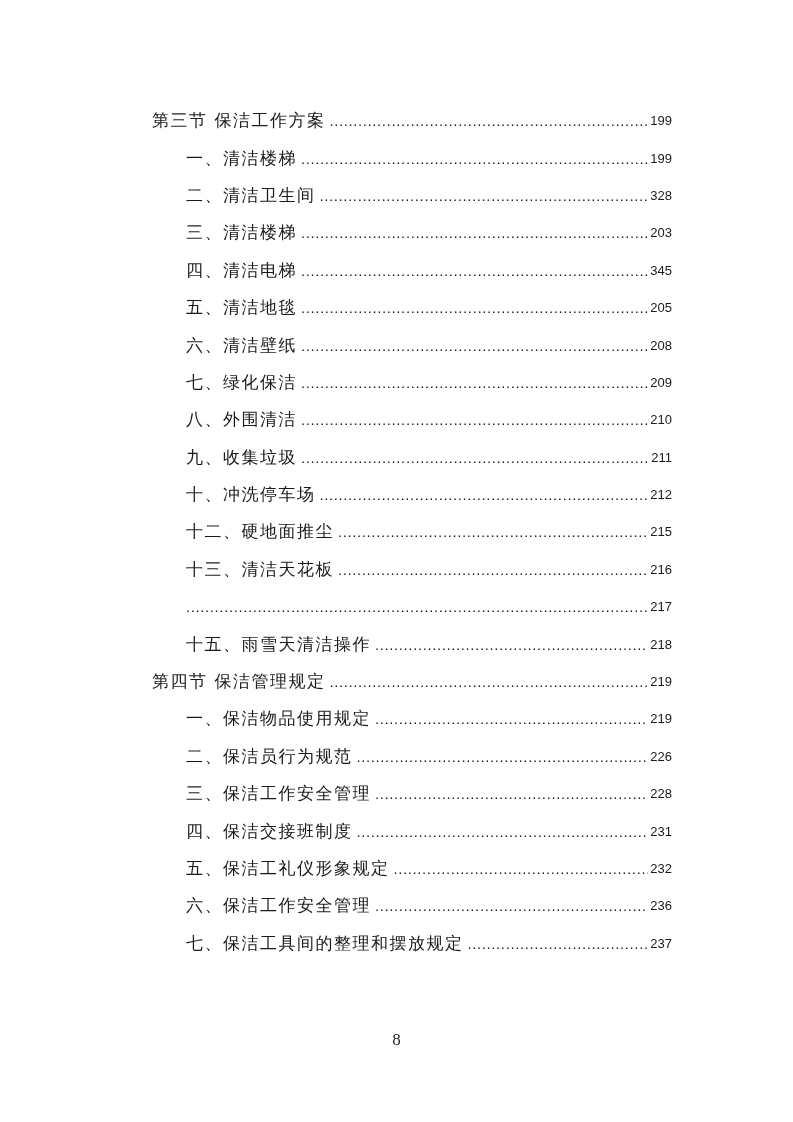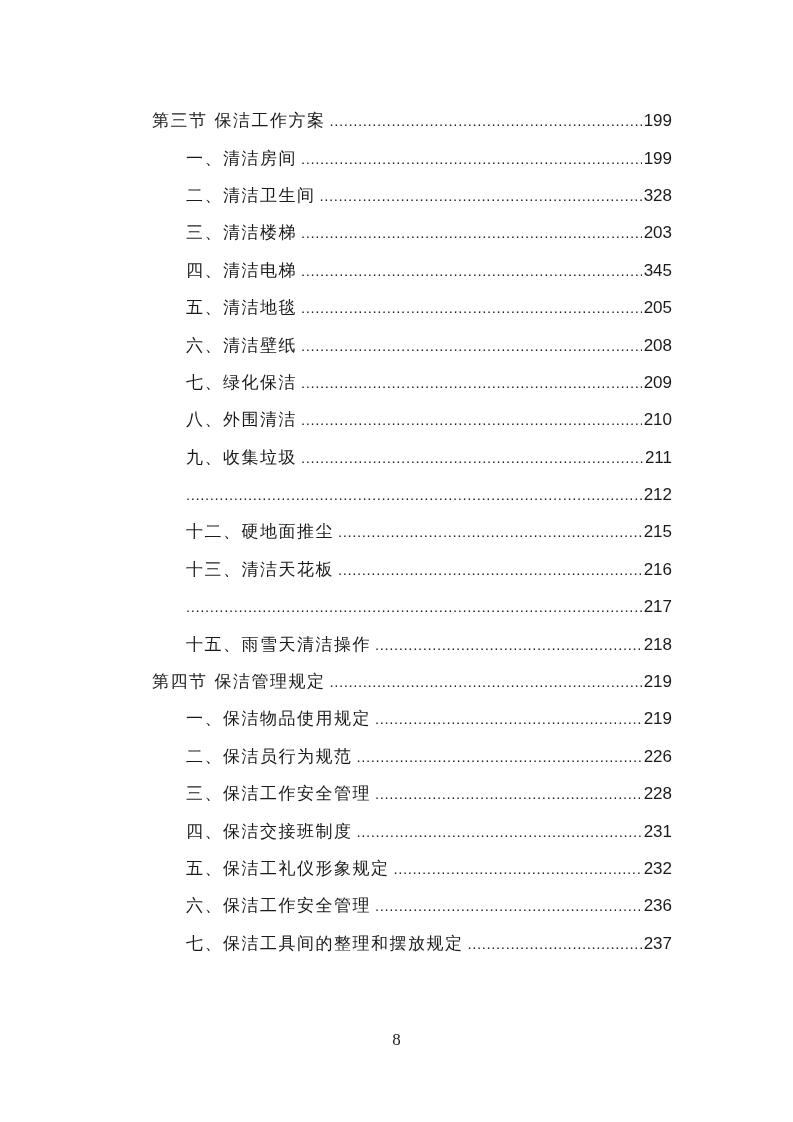--- a/index.html
+++ b/index.html
@@ -5,35 +5,35 @@
     html, body { margin: 0; padding: 0; background: #ffffff; }
     body { width: 793px; height: 1122px; position: relative; overflow: hidden;
            font-family: "DejaVu Sans", "Liberation Sans", sans-serif; color: #1a1a1a; }
     .toc { position: absolute; left: 152px; top: 102px; width: 520px; }
     .row { position: relative; height: 37.4px; display: flex; align-items: center;
            font-size: 17px; line-height: 37px; white-space: nowrap; }
     .row.sub { padding-left: 34px; }
     .label { flex: 0 0 auto; letter-spacing: 1.5px; padding-right: 4px; background: #fff; }
     .leader { flex: 1 1 auto; overflow: hidden; height: 37px; position: relative; }
     .leader::before { content: "........................................................................................................................................................................"; position: absolute; left: 0; top: 0; letter-spacing: 0.6px; font-family: "Liberation Sans", sans-serif; font-size: 15px; color: #222; }
-    .page { flex: 0 0 auto; font-family: "Liberation Sans", sans-serif; font-size: 17px; padding-left: 2px; background: #fff; }
+    .page { flex: 0 0 auto; font-family: "Liberation Sans", sans-serif; font-size: 13px; padding-left: 2px; background: #fff; }
     .page-number { position: absolute; left: 0; width: 793px; top: 1030px; text-align: center;
                    font-family: "Liberation Serif", serif; font-size: 17px; color: #222; }
   </style>
 </head>
 <body>
 
 <div class="toc">
   <div class="row">
       <span class="label">第三节  保洁工作方案</span>
       <span class="leader"></span>
       <span class="page">199</span>
     </div>
   <div class="row sub">
-      <span class="label">一、清洁房间</span>
+      <span class="label">一、清洁楼梯</span>
       <span class="leader"></span>
       <span class="page">199</span>
     </div>
   <div class="row sub">
       <span class="label">二、清洁卫生间</span>
       <span class="leader"></span>
       <span class="page">328</span>
     </div>
   <div class="row sub">
       <span class="label">三、清洁楼梯</span>
@@ -64,20 +64,21 @@
       <span class="label">八、外围清洁</span>
       <span class="leader"></span>
       <span class="page">210</span>
     </div>
   <div class="row sub">
       <span class="label">九、收集垃圾</span>
       <span class="leader"></span>
       <span class="page">211</span>
     </div>
   <div class="row sub">
+      <span class="label">十、冲洗停车场</span>
       <span class="leader"></span>
       <span class="page">212</span>
     </div>
   <div class="row sub">
       <span class="label">十二、硬地面推尘</span>
       <span class="leader"></span>
       <span class="page">215</span>
     </div>
   <div class="row sub">
       <span class="label">十三、清洁天花板</span>

